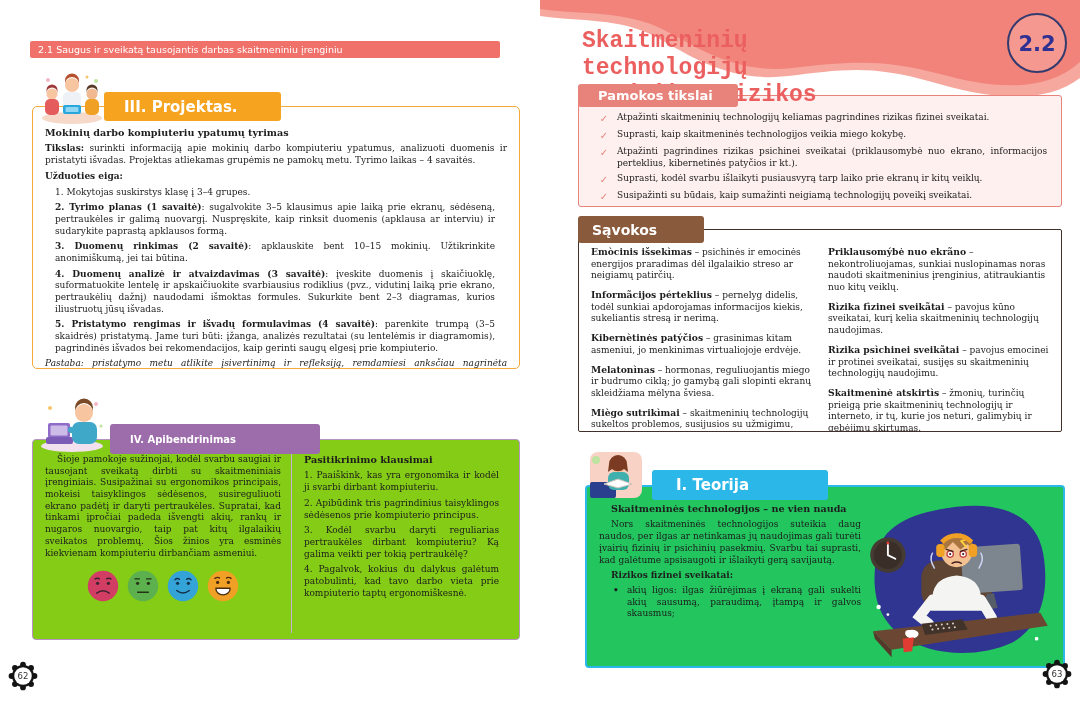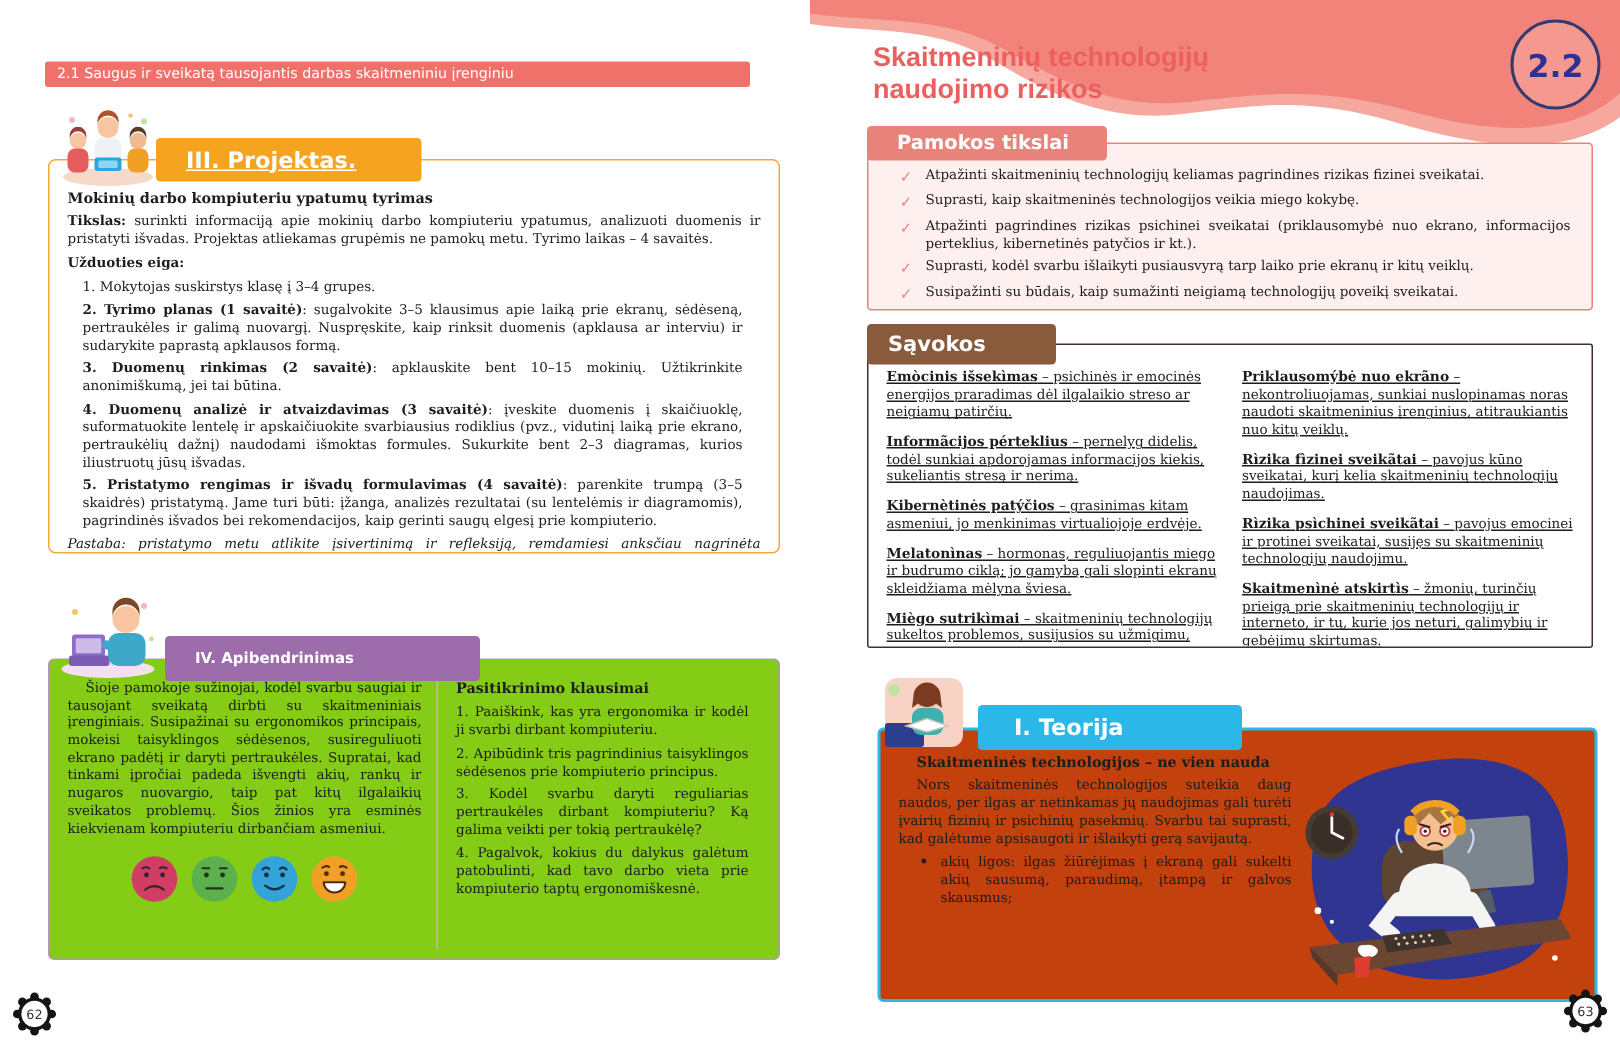--- a/index.html
+++ b/index.html
@@ -13,21 +13,21 @@
   .sans{font-family:"DejaVu Sans","Liberation Sans",sans-serif;}
 
   
   .ribbon{position:absolute;color:#fff;font-family:"DejaVu Sans","Liberation Sans",sans-serif;
           font-weight:bold;border-radius:3px;display:flex;align-items:center;z-index:3;}
 
   
   .topbar{position:absolute;left:30px;top:41px;width:470px;height:17px;background:#f0716a;
           color:#fff;font-size:9.5px;display:flex;align-items:center;padding-left:8px;
           box-sizing:border-box;border-radius:2px;}
-  .hdr-projektas{left:104px;top:92px;width:157px;height:29px;background:#f6a41f;font-size:15px;padding-left:20px;text-decoration:underline;}
+  .hdr-projektas{left:104px;top:92px;width:157px;height:29px;background:#f6a41f;font-size:15px;padding-left:20px;}
   .box-projektas{position:absolute;left:32px;top:106px;width:488px;height:263px;box-sizing:border-box;
                  border:1.6px solid #f3a93c;border-radius:5px;padding:20px 12px 6px 12px;overflow:hidden;z-index:2;background:#fff;}
   .btitle{font-weight:bold;font-size:9.6px;margin:0 0 4px 0;}
   .para{margin:0 0 4px 0;}
   .step{margin:0 12px 4px 10px;}
   .pastaba{font-style:italic;margin-top:2px;}
 
   .hdr-apibend{left:110px;top:424px;width:190px;height:30px;background:#9d6cab;font-size:10px;padding-left:20px;}
   .box-apibend{position:absolute;left:32px;top:439px;width:488px;height:201px;box-sizing:border-box;
                border:1.6px solid #b793c5;border-radius:4px;padding:14px 12px 6px 12px;overflow:hidden;z-index:2;background:#84cc16;}
@@ -39,42 +39,42 @@
   .q{margin:0 0 4px 0;}
   .emoji-row{display:flex;gap:6px;justify-content:center;margin-top:10px;}
 
   
   .gear{position:absolute;z-index:4;}
   .gearL{left:6px;top:659px;}
 
   
   .wave-svg{position:absolute;left:0;top:0;z-index:0;}
   .rtitle{position:absolute;left:42px;top:28px;width:320px;z-index:2;color:#eb5f5f;
-          font-family:Liberation Sans, sans-serif;font-weight:bold;
-          font-size:18px;line-height:1.18;}
+          font-family:Liberation Mono, monospace;font-weight:bold;
+          font-size:23px;line-height:1.18;}
   .hdr-tikslai{left:38px;top:84px;width:140px;height:23px;background:#e8837b;font-size:13px;padding-left:20px;}
   .box-tikslai{position:absolute;left:38px;top:95px;width:484px;height:112px;box-sizing:border-box;
                background:#fdf0ee;border:1.5px solid #e8837b;border-radius:3px;
                padding:16px 14px 4px 12px;overflow:hidden;z-index:1;}
   .goal{display:flex;margin:0 0 4px 0;}
   .check{color:#e8837b;font-weight:bold;width:26px;flex:none;text-align:center;font-size:10px;}
   .goal-text{flex:1;}
 
   .hdr-savokos{left:38px;top:216px;width:112px;height:27px;background:#8a5a3c;font-size:14px;padding-left:14px;}
   .box-savokos{position:absolute;left:38px;top:229px;width:484px;height:203px;box-sizing:border-box;
                background:#fff;border:1.2px solid #41302a;border-radius:2px;
                padding:16px 12px 4px 12px;overflow:hidden;z-index:1;}
-  .term-cols{display:flex;gap:16px;text-decoration:underline;}
+  .term-cols{display:flex;gap:16px;}
   .term-col{width:50%;}
   .term{margin:0 0 7px 0;text-align:left;}
   .term b{font-size:9.2px;}
 
   .hdr-teorija{left:112px;top:470px;width:152px;height:30px;background:#2bb8e8;font-size:15px;padding-left:24px;}
   .box-teorija{position:absolute;left:45px;top:485px;width:480px;height:183px;box-sizing:border-box;
-               border:2px solid #2bb8e8;border-radius:4px;padding:16px 10px 6px 12px;overflow:hidden;z-index:2;background:#c2410c;}
+               border:2px solid #2bb8e8;border-radius:4px;padding:16px 10px 6px 12px;overflow:hidden;z-index:2;background:#22c55e;}
   .teorija-flex{display:flex;}
   .teorija-text{width:262px;flex:none;}
   .ttitle{font-weight:bold;font-size:9.6px;margin:0 0 4px 0;text-indent:12px;}
   .tsub{font-weight:bold;margin:4px 0 3px 0;text-indent:12px;}
   .bullet-row{display:flex;margin-left:14px;}
   .bullet-glyph{width:14px;flex:none;font-weight:bold;}
   .teorija-art{flex:1;display:flex;align-items:center;justify-content:center;}
 
   .ill{position:absolute;z-index:3;}
 </style>
@@ -280,20 +280,21 @@
       <circle cx="12" cy="14" r="4" fill="#bfe3a0"></circle>
     </svg>
 
     <div class="ribbon hdr-teorija">I. Teorija</div>
 
     <div class="box-teorija">
       <div class="teorija-flex">
         <div class="teorija-text t">
           <p class="ttitle">Skaitmeninės technologijos – ne vien nauda</p>
           <p class="para indent">Nors skaitmeninės technologijos suteikia daug naudos, per ilgas ar netinkamas jų naudojimas gali turėti įvairių fizinių ir psichinių pasekmių. Svarbu tai suprasti, kad galėtume apsisaugoti ir išlaikyti gerą savijautą.</p>
+          <p class="tsub">Rizikos fizinei sveikatai:</p>
           <div class="bullet-row">
             <span class="bullet-glyph">•</span>
             <span class="t">akių ligos: ilgas žiūrėjimas į ekraną gali sukelti akių sausumą, paraudimą, įtampą ir galvos skausmus;</span>
           </div>
         </div>
         <div class="teorija-art">
           <svg width="196" height="158" viewBox="0 0 205 170">
             <path d="M100,4 C152,-2 186,16 193,54 C200,94 192,132 160,150 C120,168 70,164 40,142 C12,122 8,90 14,56 C20,24 52,10 100,4 Z" fill="#2f3590"></path>
             <circle cx="26" cy="56" r="19" fill="#463b33"></circle>
               <circle cx="26" cy="56" r="15" fill="#3a2f28"></circle>

